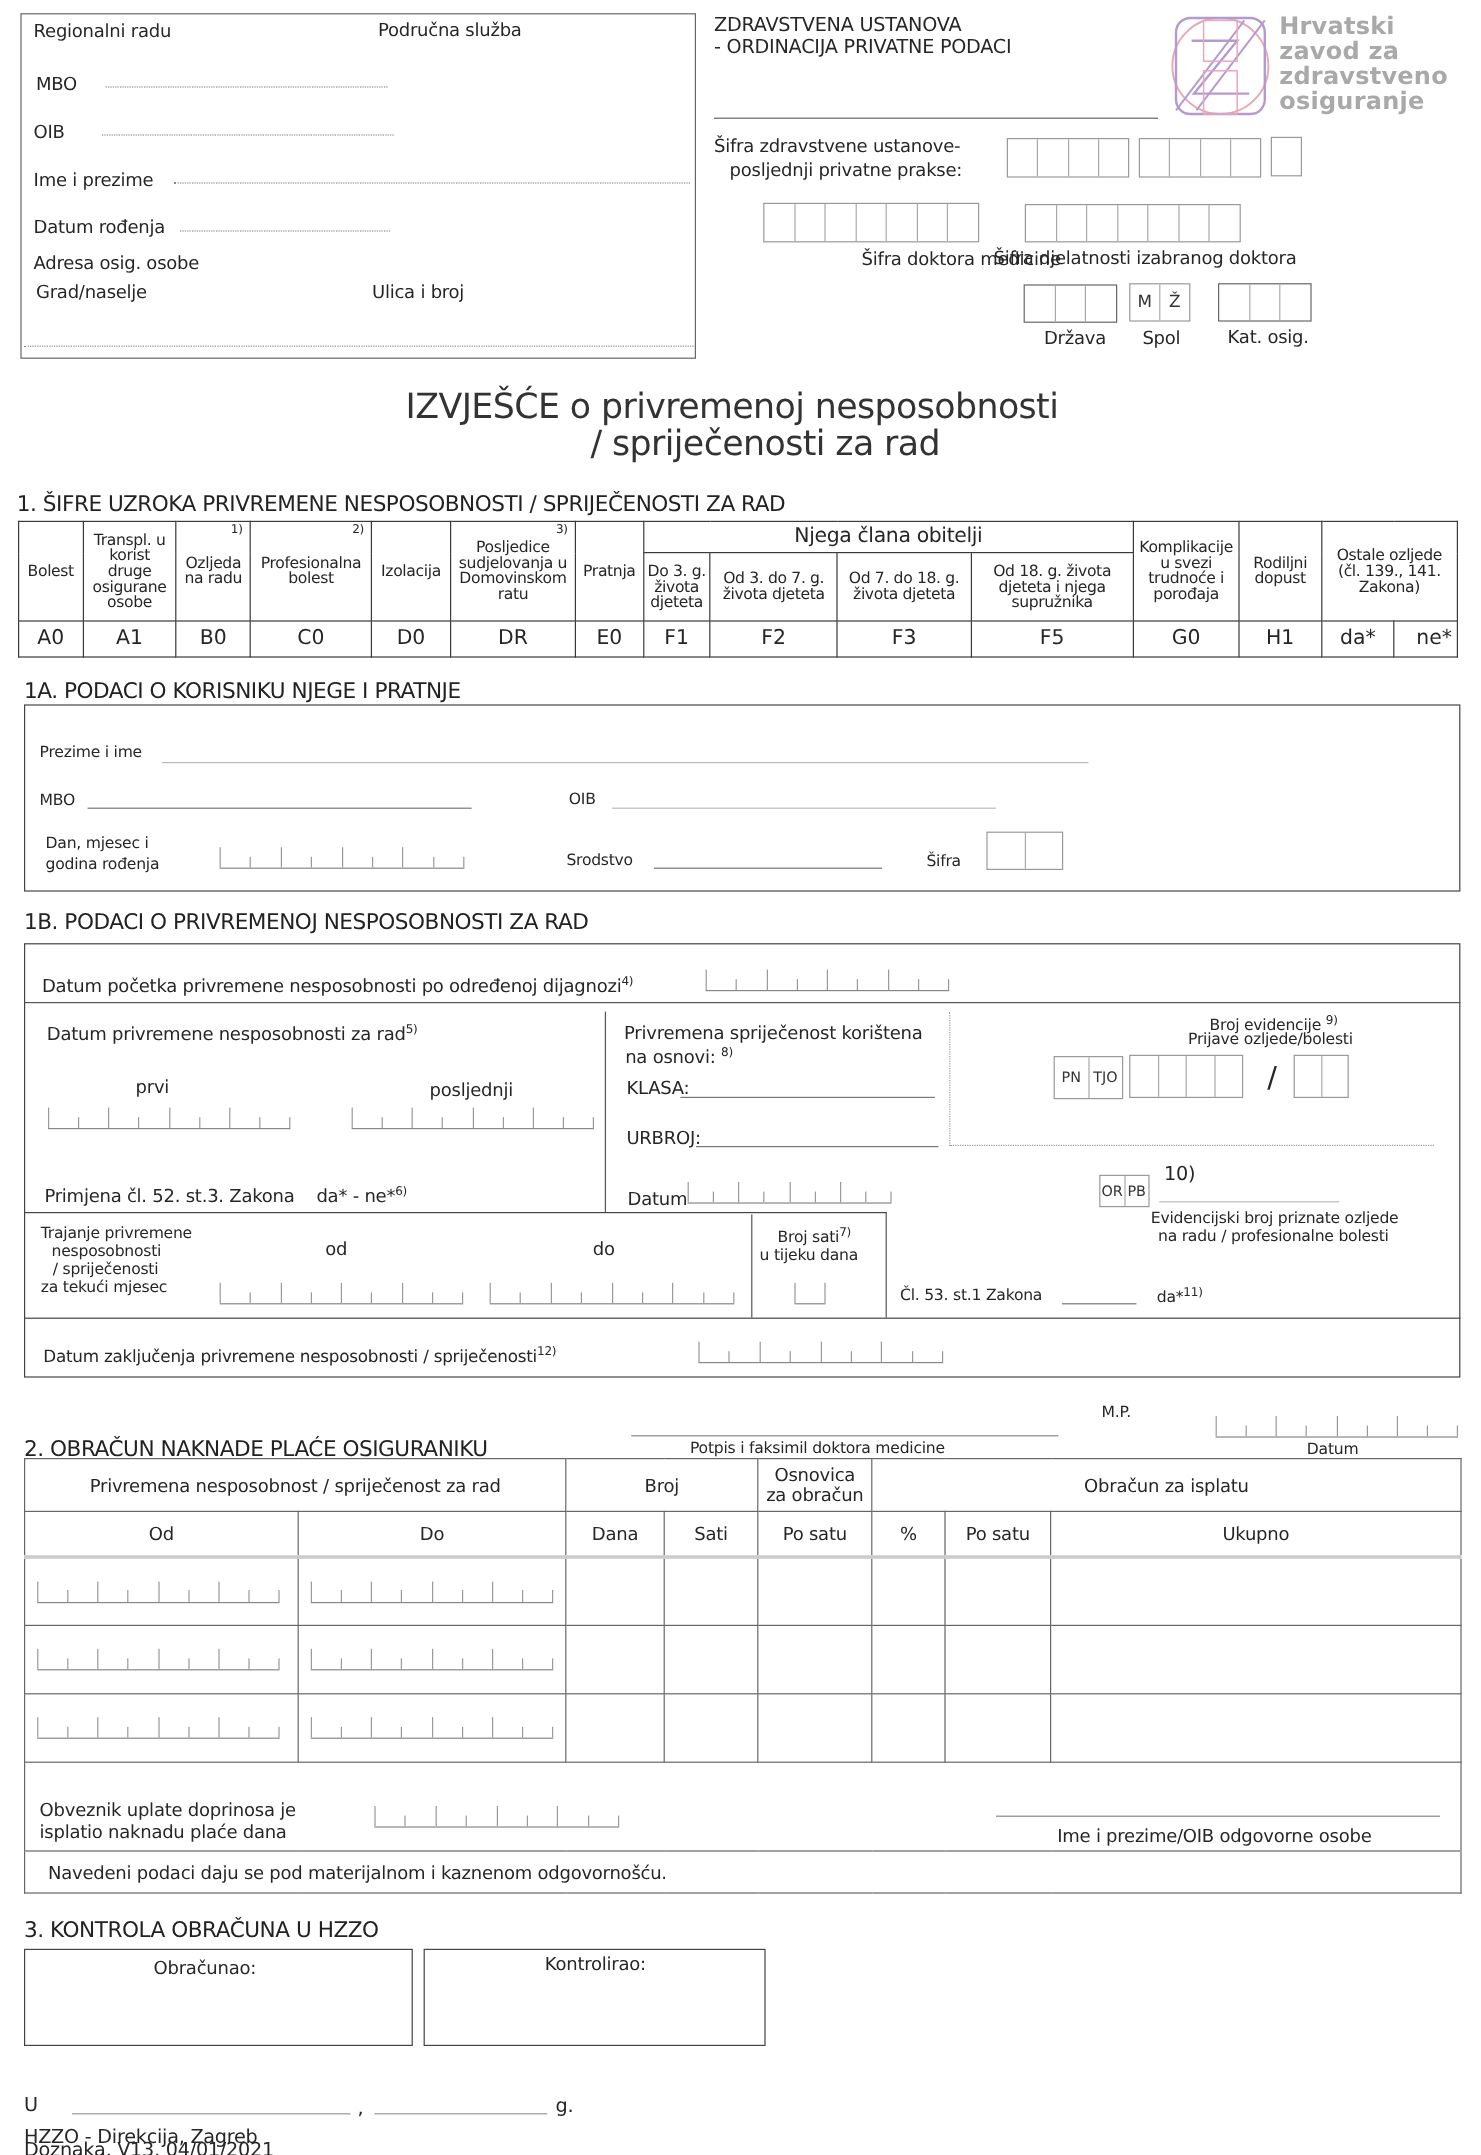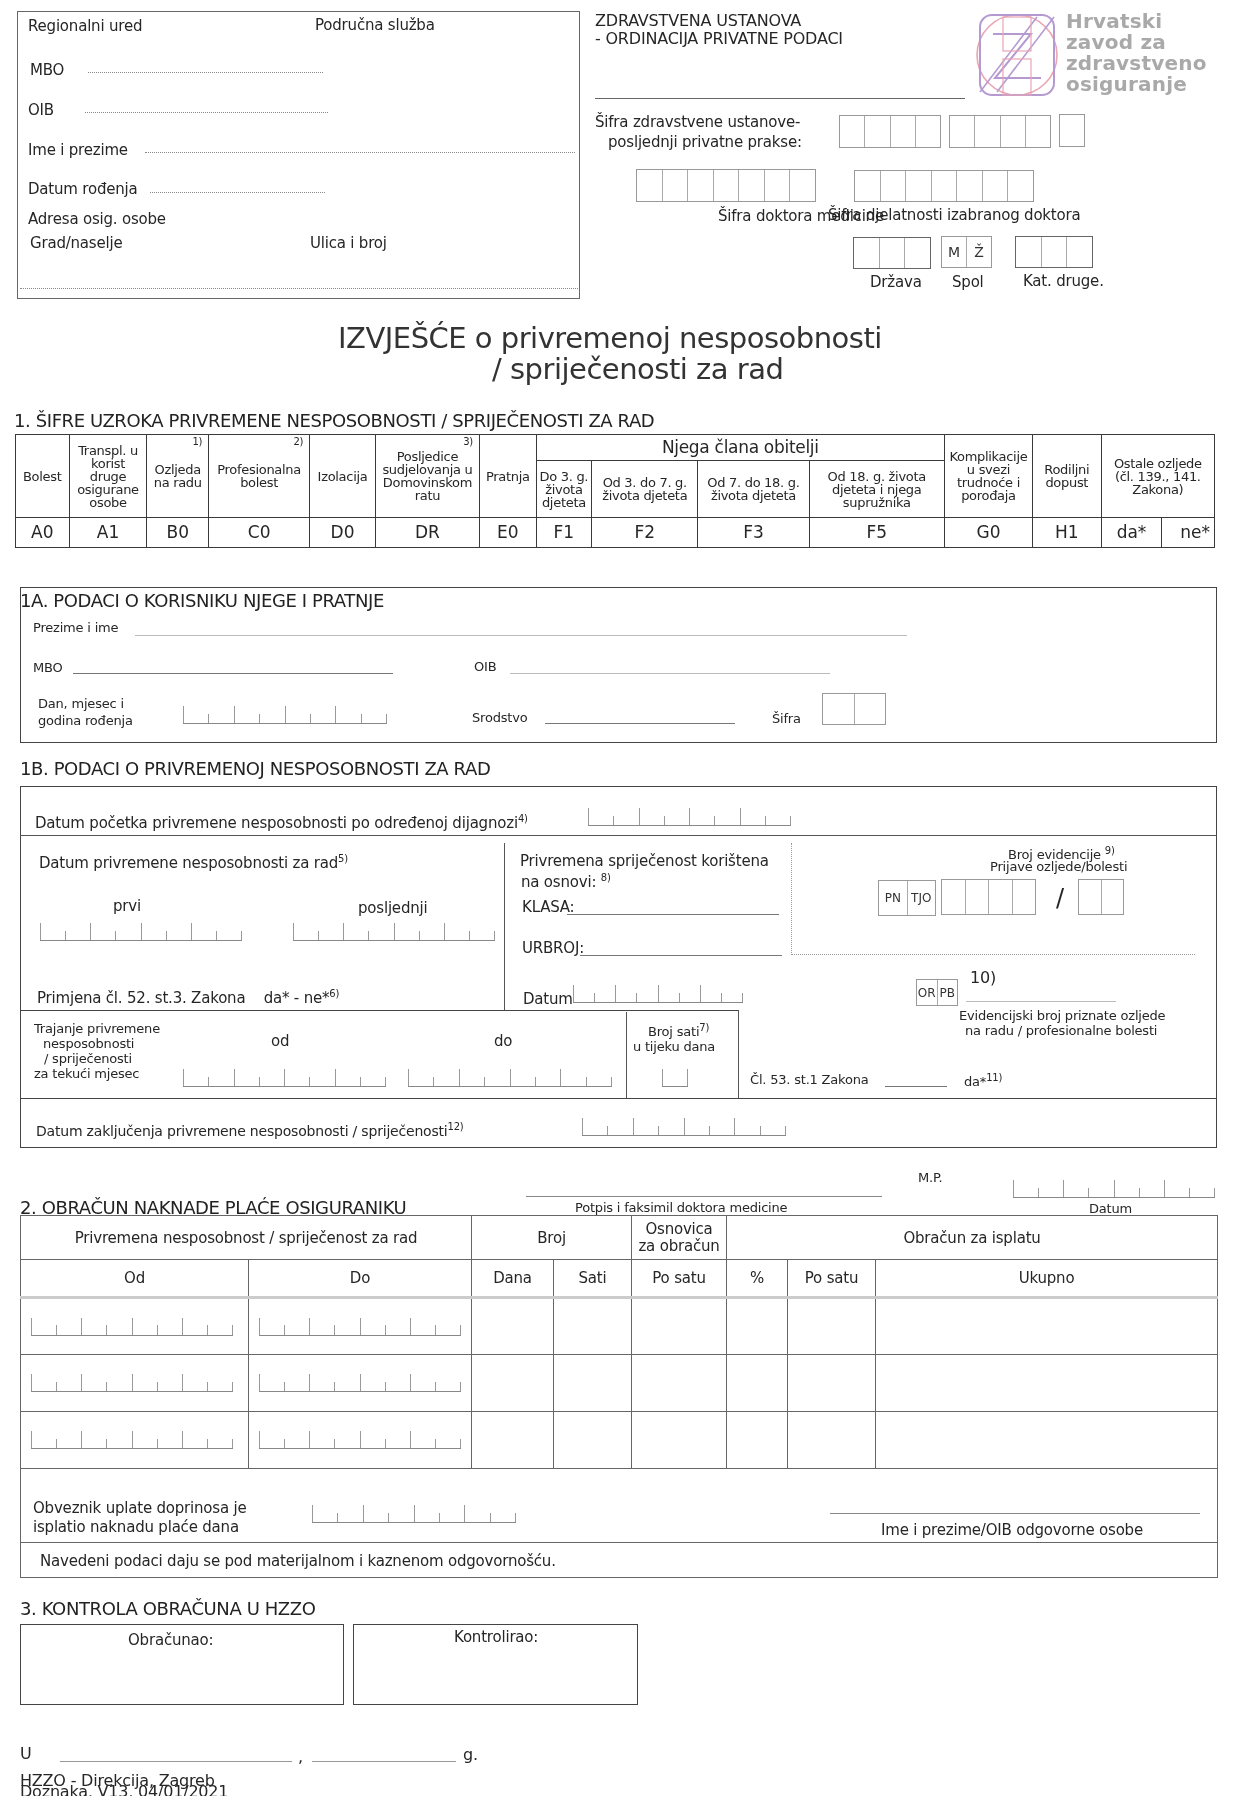--- a/index.html
+++ b/index.html
@@ -29,21 +29,21 @@
   .t1 td { border: 1.5px solid #3a3a3a; text-align: center; font-size: 13px; line-height: 1.0; color: #262626; padding: 0 1px; letter-spacing: -0.3px; position: relative; }
   .t1 .code td { font-size: 17px; height: 30px; letter-spacing: 0; }
   .t1 sup { position: absolute; top: 2px; right: 6px; font-size: 10px; }
   .t2 td { border: 1px solid #666; text-align: center; font-size: 15px; color: #262626; letter-spacing: -0.2px; }
   .logo-text { position: absolute; font-family: "DejaVu Sans", sans-serif; font-weight: bold; color: #a9a9a9; font-size: 20px; line-height: 21px; letter-spacing: 0.2px; }
 </style>
 </head>
 <body>
 
 <div class="box" style="left:17px;top:11px;width:563px;height:288px;border-color:#666;border-width:1.2px;"></div>
-<div class="t" style="left:28px;top:18px;">Regionalni ured</div>
+<div class="t" style="left:28px;top:18px;">Regionalni radu</div>
 <div class="t" style="left:315px;top:17px;">Područna služba</div>
 <div class="t" style="left:30px;top:62px;">MBO</div>
 <div class="dots" style="left:88px;top:72px;width:235px;"></div>
 <div class="t" style="left:28px;top:102px;">OIB</div>
 <div class="dots" style="left:85px;top:112px;width:243px;"></div>
 <div class="t" style="left:28px;top:142px;">Ime i prezime</div>
 <div class="dots" style="left:145px;top:152px;width:430px;"></div>
 <div class="t" style="left:28px;top:181px;">Datum rođenja</div>
 <div class="dots" style="left:150px;top:192px;width:175px;"></div>
 <div class="t" style="left:28px;top:211px;">Adresa osig. osobe</div>
@@ -119,21 +119,21 @@
 <div class="cells" style="left:941px;top:236px;width:51px;height:32px;">
   <span>M</span>
   <span>Ž</span>
 </div>
 <div class="t" style="left:952px;top:274px;">Spol</div>
 <div class="cells" style="left:1015px;top:236px;width:78px;height:32px;border-color:#666;">
     <span></span>
     <span></span>
     <span></span>
   </div>
-<div class="t" style="left:1023px;top:273px;">Kat. druge.</div>
+<div class="t" style="left:1023px;top:273px;">Kat. osig.</div>
 
 <div class="t" style="left:338px;top:323px;font-size:29px;letter-spacing:-0.5px;color:#333;">IZVJEŠĆE o privremenoj nesposobnosti</div>
 <div class="t" style="left:492px;top:354px;font-size:29px;letter-spacing:-0.5px;color:#333;">/ spriječenosti za rad</div>
 
 <div class="section-h" style="left:14px;top:410px;font-size:18px;">1. ŠIFRE UZROKA PRIVREMENE NESPOSOBNOSTI / SPRIJEČENOSTI ZA RAD</div>
 <table class="t1" style="left:15px;top:434px;width:1200px;">
   <colgroup>
     <col style="width:53px">
       <col style="width:77px">
       <col style="width:61px">
@@ -183,21 +183,21 @@
     <td>F3</td>
     <td>F5</td>
     <td>G0</td>
     <td>H1</td>
     <td>da*</td>
     <td style="text-align:right;padding-right:4px;">ne*</td>
   </tr>
 </tbody>
   </table>
 
-<div class="section-h" style="left:20px;top:566px;margin-top:24px;">1A. PODACI O KORISNIKU NJEGE I PRATNJE</div>
+<div class="section-h" style="left:20px;top:566px;">1A. PODACI O KORISNIKU NJEGE I PRATNJE</div>
 <div class="box" style="left:20px;top:587px;width:1197px;height:156px;"></div>
 <div class="t ts" style="left:33px;top:621px;">Prezime i ime</div>
 <div class="hl-light" style="left:135px;top:635px;width:772px;"></div>
 <div class="t ts" style="left:33px;top:661px;">MBO</div>
 <div class="hl" style="left:73px;top:673px;width:320px;border-color:#777;"></div>
 <div class="t ts" style="left:474px;top:660px;">OIB</div>
 <div class="hl-light" style="left:510px;top:673px;width:320px;"></div>
 <div class="t ts" style="left:38px;top:697px;">Dan, mjesec i</div>
 <div class="t ts" style="left:38px;top:714px;">godina rođenja</div>
 <div class="comb" style="left:183px;top:706px;width:204px;">

